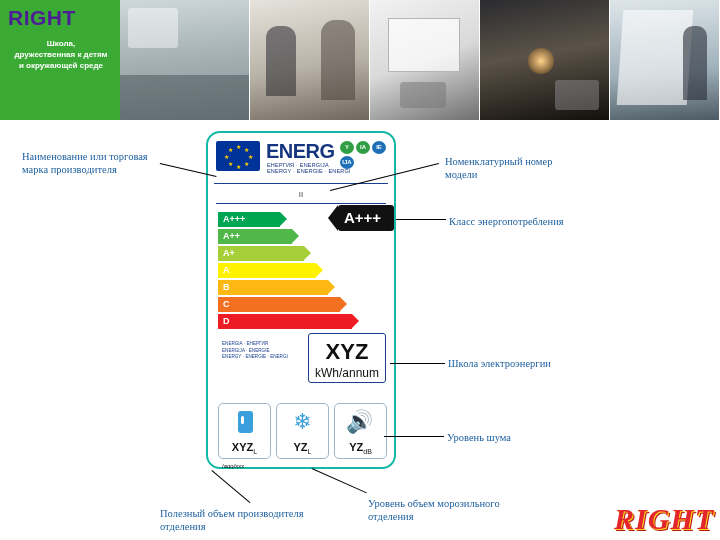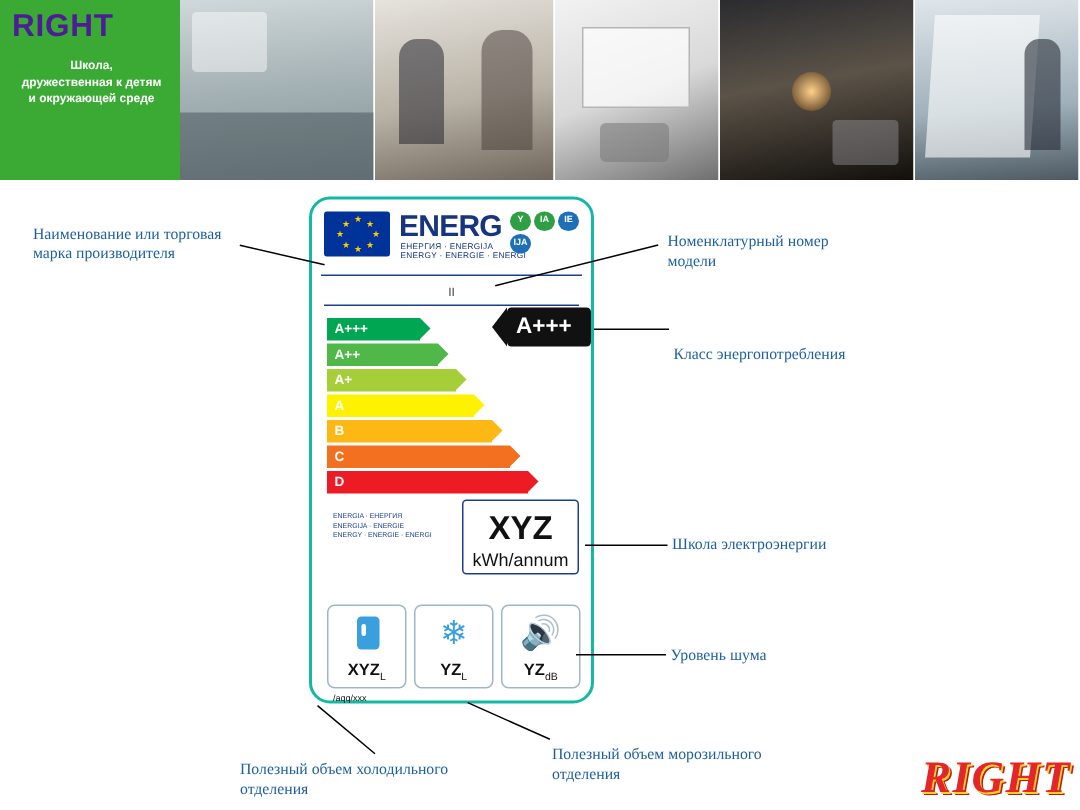--- a/index.html
+++ b/index.html
@@ -385,21 +385,21 @@
   
   .callout {
     position: absolute;
     color: #1d5f9e;
     font-size: 10.5px;
     line-height: 13px;
     font-family: "Liberation Serif", serif;
   }
   .c-brand { left: 22px; top: 150px; width: 150px; }
   .c-model { left: 445px; top: 155px; width: 120px; }
-  .c-class { left: 449px; top: 230px; width: 150px; }
+  .c-class { left: 449px; top: 215px; width: 150px; }
   .c-energy { left: 448px; top: 357px; width: 150px; }
   .c-noise { left: 447px; top: 431px; width: 130px; font-family: Liberation Serif, serif; }
   .c-fridge { left: 160px; top: 507px; width: 150px; }
   .c-freezer { left: 368px; top: 497px; width: 140px; }
 
   .leader {
     position: absolute;
     background: #000000;
     height: 1px;
     transform-origin: 0 0;
@@ -525,16 +525,16 @@
 <div class="leader" style="left:390px;top:363px;width:55px;"></div>
 <div class="leader" style="left:384px;top:436px;width:60px;"></div>
 <div class="leader" style="left:212px;top:470px;width:50px;transform:rotate(40deg);"></div>
 <div class="leader" style="left:312px;top:468px;width:60px;transform:rotate(24deg);"></div>
 
 <div class="callout c-brand">Наименование или торговая марка производителя</div>
 <div class="callout c-model">Номенклатурный номер модели</div>
 <div class="callout c-class">Класс энергопотребления</div>
 <div class="callout c-energy">Школа электроэнергии</div>
 <div class="callout c-noise">Уровень шума</div>
-<div class="callout c-fridge">Полезный объем холодильного отделения</div>
-<div class="callout c-freezer">Полезный объем морозильного отделения</div>
+<div class="callout c-fridge">Полезный объем производителя отделения</div>
+<div class="callout c-freezer">Уровень объем морозильного отделения</div>
 
 <div class="spare">RIGHT</div>
 
 </body></html>

